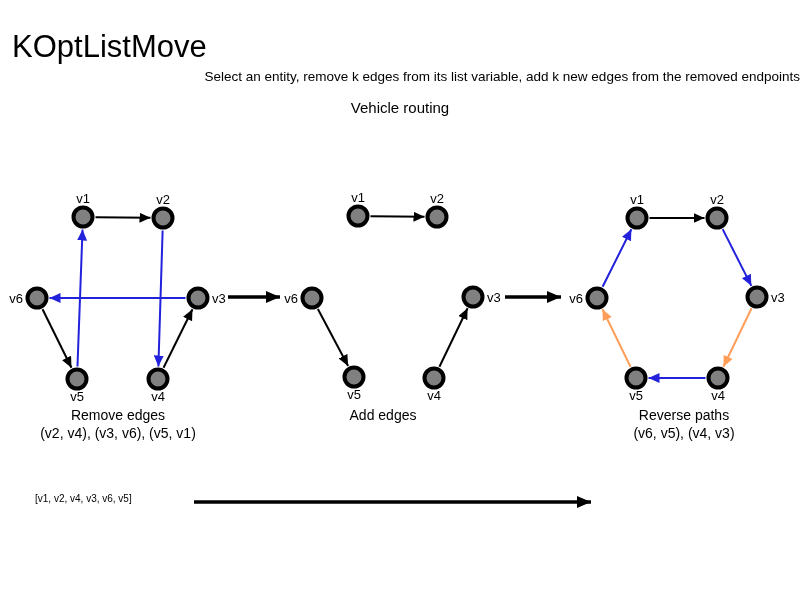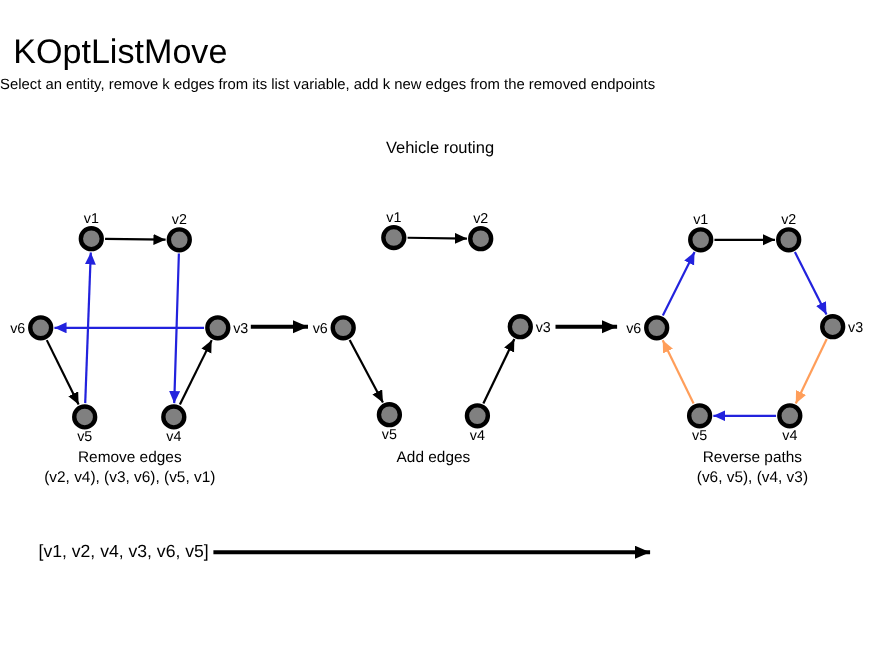--- a/index.html
+++ b/index.html
@@ -19,42 +19,42 @@
     width: 100%;
     margin: 0;
     font-size: 31px;
     font-weight: 400;
     letter-spacing: 0px;
   }
   .subtitle {
     position: absolute;
     top: 69px; left: 0;
     width: 100%;
-    text-align: left;
+    text-align: right;
     font-size: 13.5px;
   }
   .section-label {
     position: absolute;
-    top: 126px; left: 0;
+    top: 99px; left: 0;
     width: 100%;
     text-align: center;
     font-size: 15px;
   }
   .caption {
     position: absolute;
     top: 406px;
     width: 300px;
     text-align: center;
     font-size: 14px;
     line-height: 18px;
   }
   .route-list {
     position: absolute;
     top: 493px;
-    font-size: 16px;
+    font-size: 10px;
     white-space: nowrap;
   }
 </style>
 </head>
 <body>
 
 <div class="canvas">
 
   <h1 class="title">KOptListMove</h1>
   <div class="subtitle">Select an entity, remove k edges from its list variable, add k new edges from the removed endpoints</div>
@@ -134,21 +134,21 @@
       </g>
       <line x1="228" y1="297" x2="280" y2="297" stroke="#000000" stroke-width="3.5" marker-end="url(#arr-big)"></line>
       <line x1="505" y1="297" x2="561" y2="297" stroke="#000000" stroke-width="3.5" marker-end="url(#arr-big)"></line>
       <line x1="194" y1="502" x2="591" y2="502" stroke="#000000" stroke-width="3.5" marker-end="url(#arr-big)"></line>
     </svg>
 
   <div class="caption" style="left: -32px;">
     <div>Remove edges</div>
     <div>(v2, v4), (v3, v6), (v5, v1)</div>
   </div>
-  <div class="caption" style="left: 244px;">
+  <div class="caption" style="left: 233px;">
     <div>Add edges</div>
   </div>
   <div class="caption" style="left: 534px;">
     <div>Reverse paths</div>
     <div>(v6, v5), (v4, v3)</div>
   </div>
 
   <div class="route-list" style="left:35px">[v1, v2, v4, v3, v6, v5]</div>
 
 </div>

